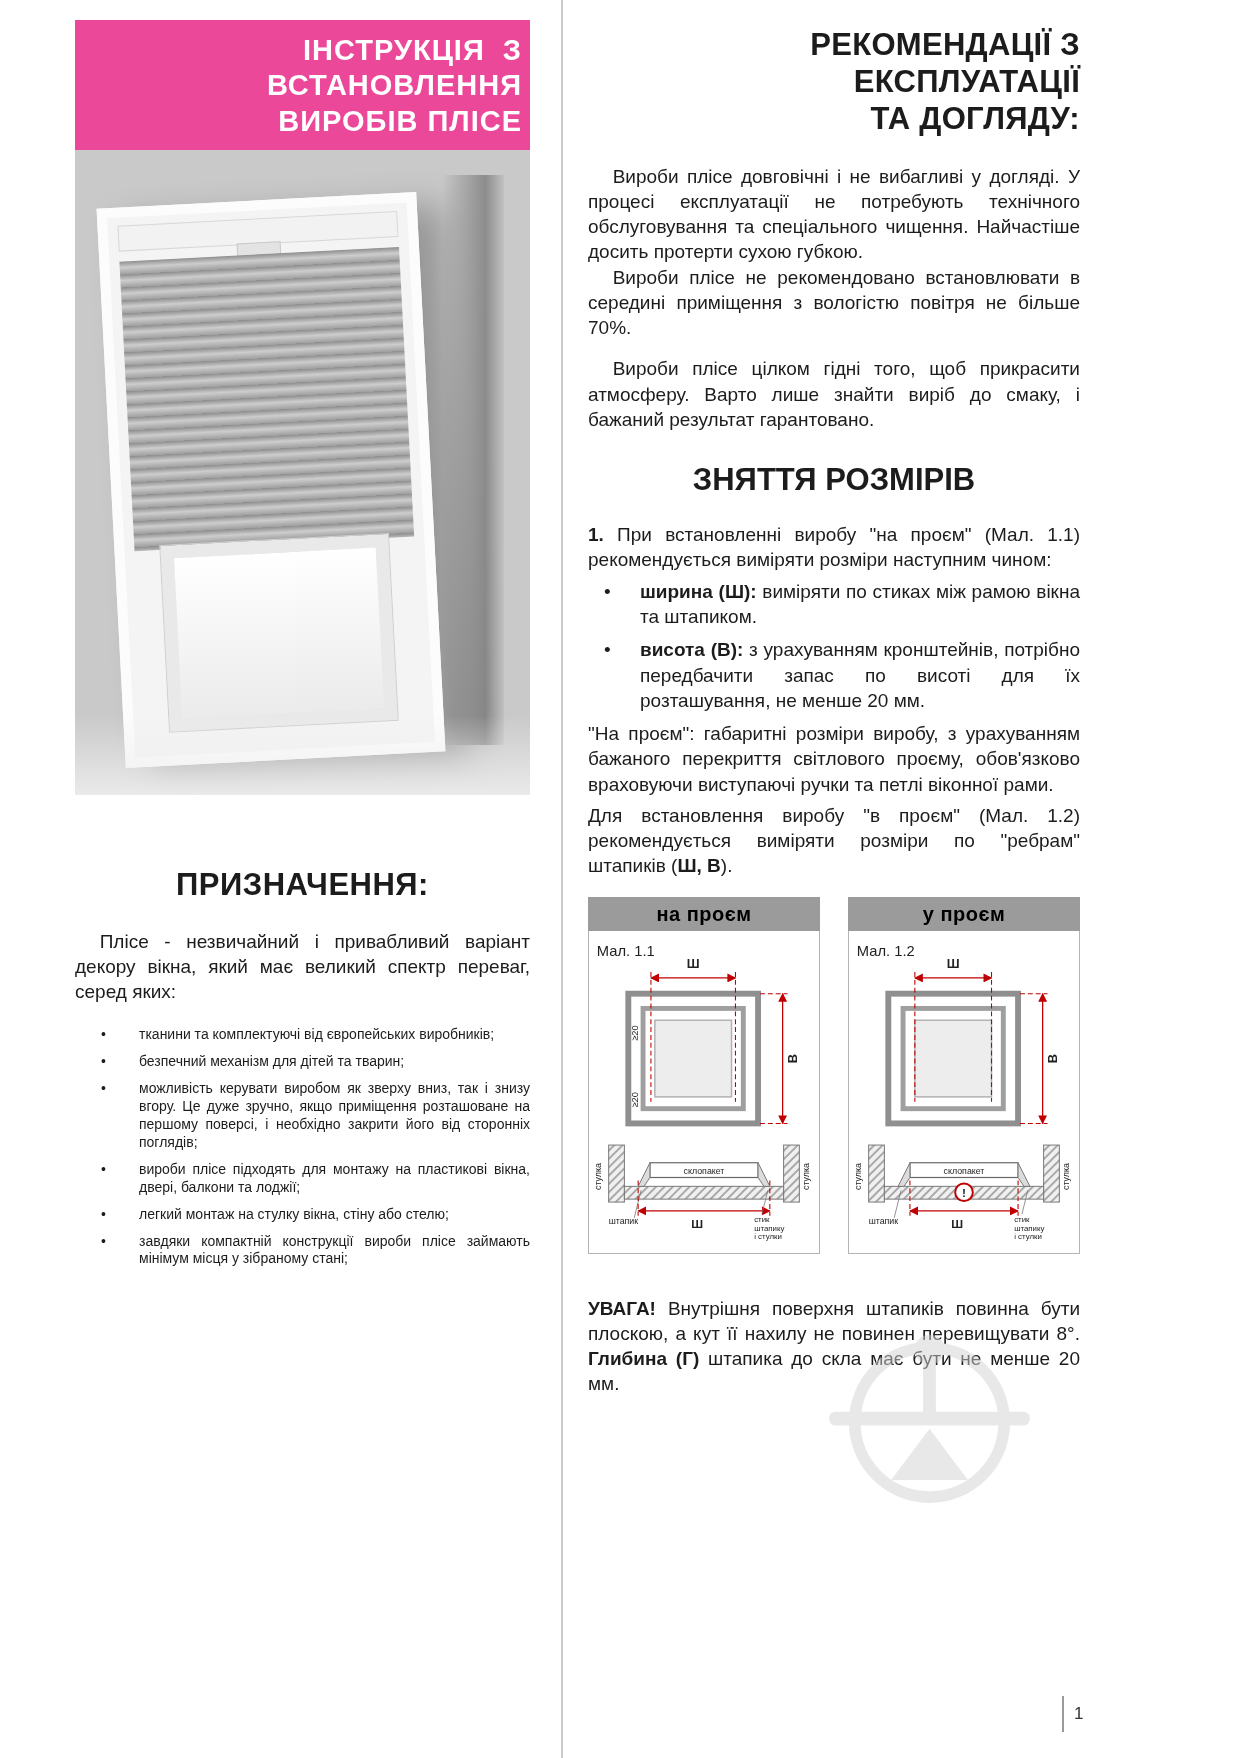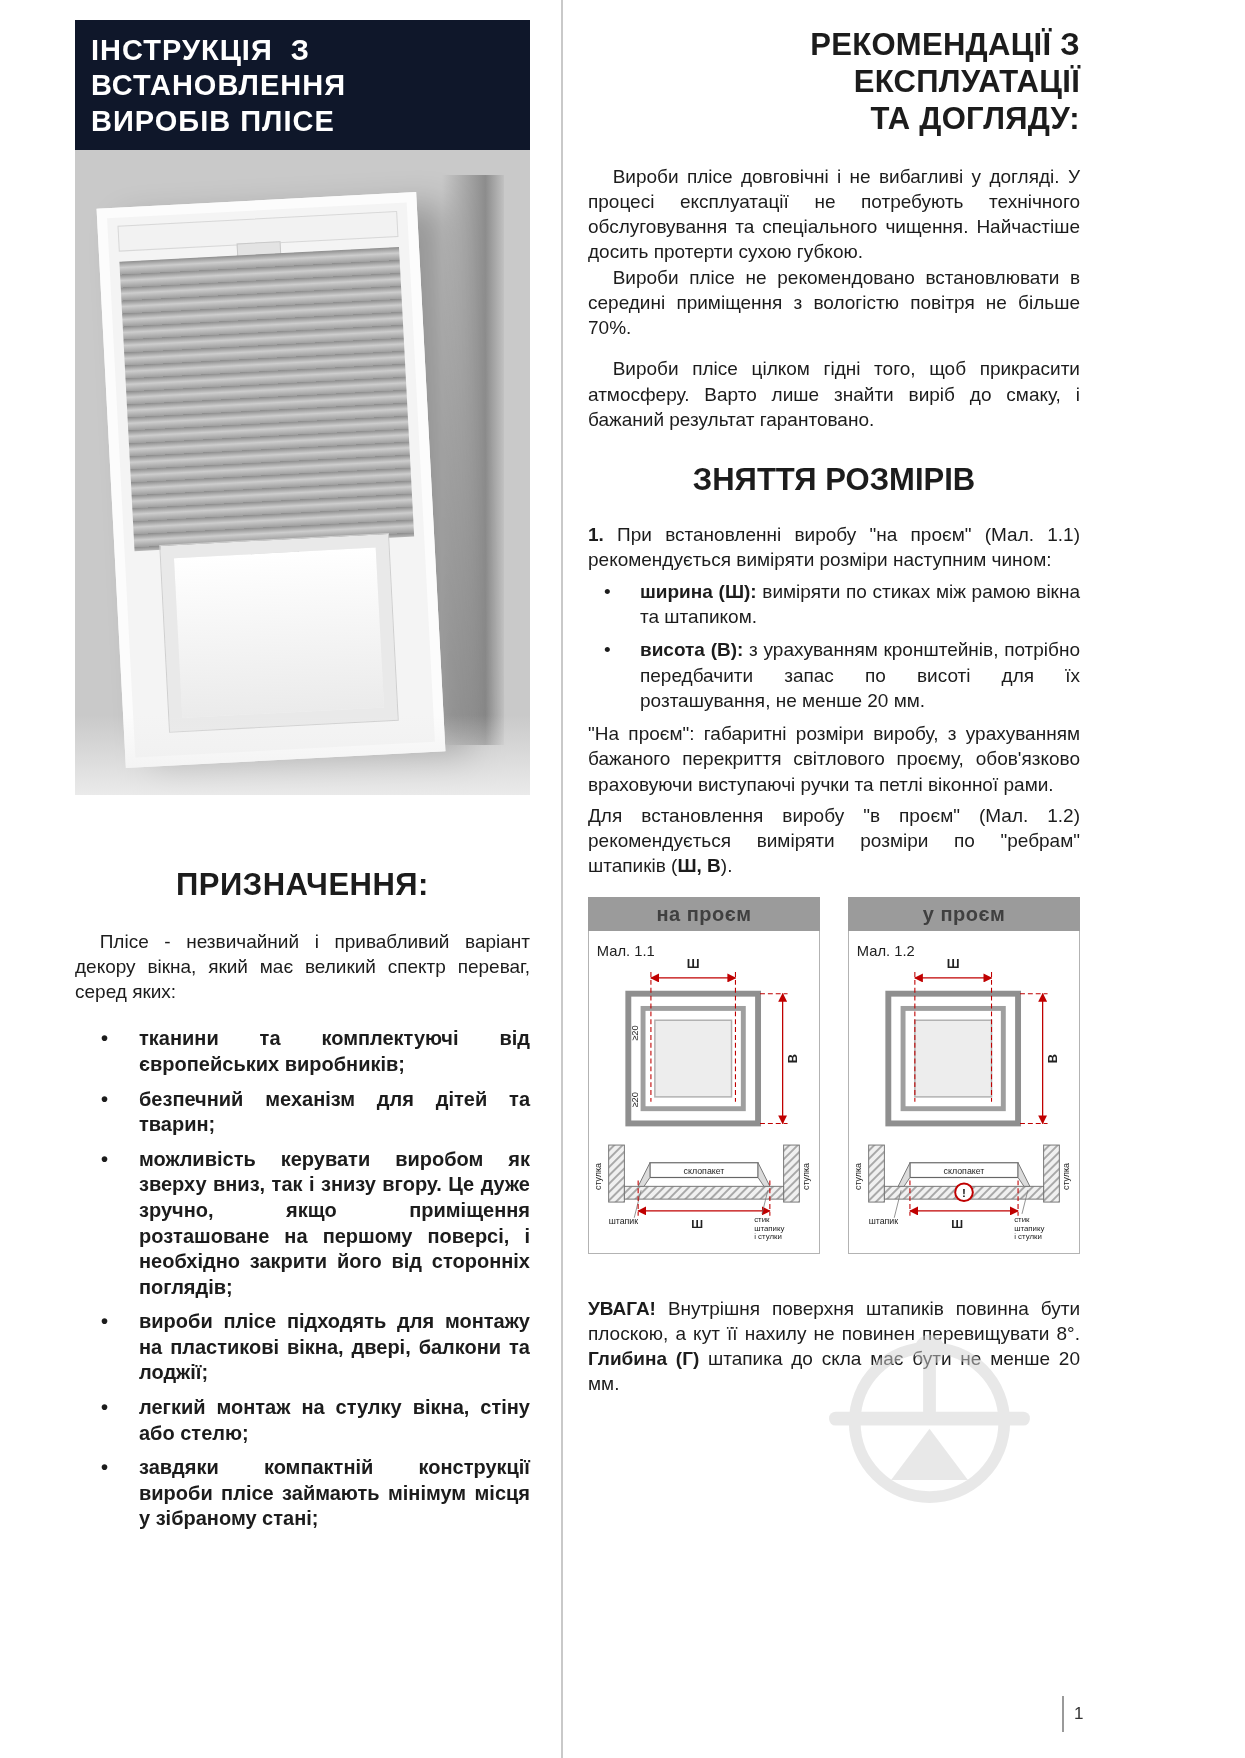--- a/index.html
+++ b/index.html
@@ -5,22 +5,22 @@
   html,body { margin:0; padding:0; background:#ffffff; }
   .page {
     position:relative; width:1245px; height:1758px; background:#ffffff;
     font-family:"Liberation Sans","DejaVu Sans",sans-serif; color:#1c1c1c; overflow:hidden;
   }
   .divider { position:absolute; left:561px; top:0; width:2px; height:1758px; background:#c9c9c9; }
 
   
   .col-left { position:absolute; left:75px; top:20px; width:455px; }
   .hero-header {
-    background:#0f172a; color:#fff; text-align:left;
-    padding:13px 16px 11px; font-weight:bold; font-size:29px; line-height:1.22; letter-spacing:1px;
+    background:#ec4899; color:#fff; text-align:right;
+    padding:13px 8px 11px; font-weight:bold; font-size:29px; line-height:1.22; letter-spacing:1px;
   }
   .hero-header .l1 { word-spacing:9px; }
   .hero-photo { position:relative; height:645px; background:#c9c9c9; overflow:hidden; }
   .recess {
     position:absolute; right:26px; top:25px; width:62px; height:570px;
     background:linear-gradient(90deg, rgba(110,110,110,0) 0%, rgba(80,80,80,0.5) 70%, rgba(170,170,170,0.25) 100%);
   }
   .floor { position:absolute; left:0; right:0; bottom:0; height:80px;
     background:linear-gradient(180deg, rgba(255,255,255,0), rgba(238,238,238,0.9)); }
   .window {
@@ -39,37 +39,37 @@
     position:absolute; left:36px; right:36px; bottom:24px; height:160px;
     background:linear-gradient(180deg,#ffffff,#ebebeb); border:13px solid #e9e9e9; outline:1px solid #cfcfcf;
   }
   .watermark { position:absolute; opacity:0.55; pointer-events:none; }
   .wm-top { left:28px; top:10px; width:230px; height:262px; }
   .wm-bottom { position:absolute; left:822px; top:1292px; width:215px; height:235px; opacity:0.5; z-index:3; pointer-events:none; }
 
   .purpose-title { margin:72px 0 0; text-align:center; font-size:31px; font-weight:bold; letter-spacing:0.5px; }
   .purpose-intro { margin:26px 0 0; font-size:19px; line-height:1.32; text-align:justify; text-indent:1.3em; }
   .bullets { margin:22px 0 0; padding:0; list-style:none; }
-  .bullets li { position:relative; padding-left:64px; margin-bottom:9px; font-size:20px; line-height:1.28; text-align:justify;font-weight:bold; }
+  .bullets li { position:relative; padding-left:64px; margin-bottom:9px; font-size:14px; line-height:1.28; text-align:justify; }
   .bullets li::before { content:"\2022"; position:absolute; left:26px; top:0; }
 
   
   .col-right { position:absolute; left:588px; top:26px; width:492px; }
   .rec-title { text-align:right; font-size:31px; font-weight:800; line-height:1.2; letter-spacing:0.3px; margin:0; }
   .para { font-size:19px; line-height:1.33; text-align:justify; margin:0; }
   .para.indent { text-indent:1.3em; }
   .mt26 { margin-top:26px; } .mt16 { margin-top:16px; } .mt6 { margin-top:6px; }
   .measure-title { text-align:center; font-size:31px; font-weight:800; margin:30px 0 24px; }
   .mbullets { list-style:none; margin:6px 0 4px; padding:0; }
   .mbullets li { position:relative; padding-left:52px; margin:2px 0 8px; font-size:19px; line-height:1.33; text-align:justify; }
   .mbullets li::before { content:"\2022"; position:absolute; left:16px; }
 
   .figrow { display:flex; gap:28px; margin-top:18px; }
   .fig { width:232px; }
-  .fig-header { background:#9b9b9b; color:#404040; font-weight:bold; font-size:20px; text-align:center; height:34px; line-height:34px; letter-spacing:0.5px; }
+  .fig-header { background:#9b9b9b; color:#000000; font-weight:bold; font-size:20px; text-align:center; height:34px; line-height:34px; letter-spacing:0.5px; }
   .fig-body { border:1px solid #b3b3b3; border-top:none; height:322px; background:#fff; }
   svg.diagram { display:block; width:230px; height:320px; }
   svg.diagram text { font-family:"Liberation Sans","DejaVu Sans",sans-serif; fill:#222; }
   .red-line { stroke:#c00000; stroke-width:1.3; }
   .red-dash { stroke:#c00000; stroke-width:1.1; stroke-dasharray:5 3; }
   .thin-ptr { stroke:#777; stroke-width:0.8; }
 
   .attention { margin-top:42px; font-size:19px; line-height:1.33; text-align:justify; }
 
   

